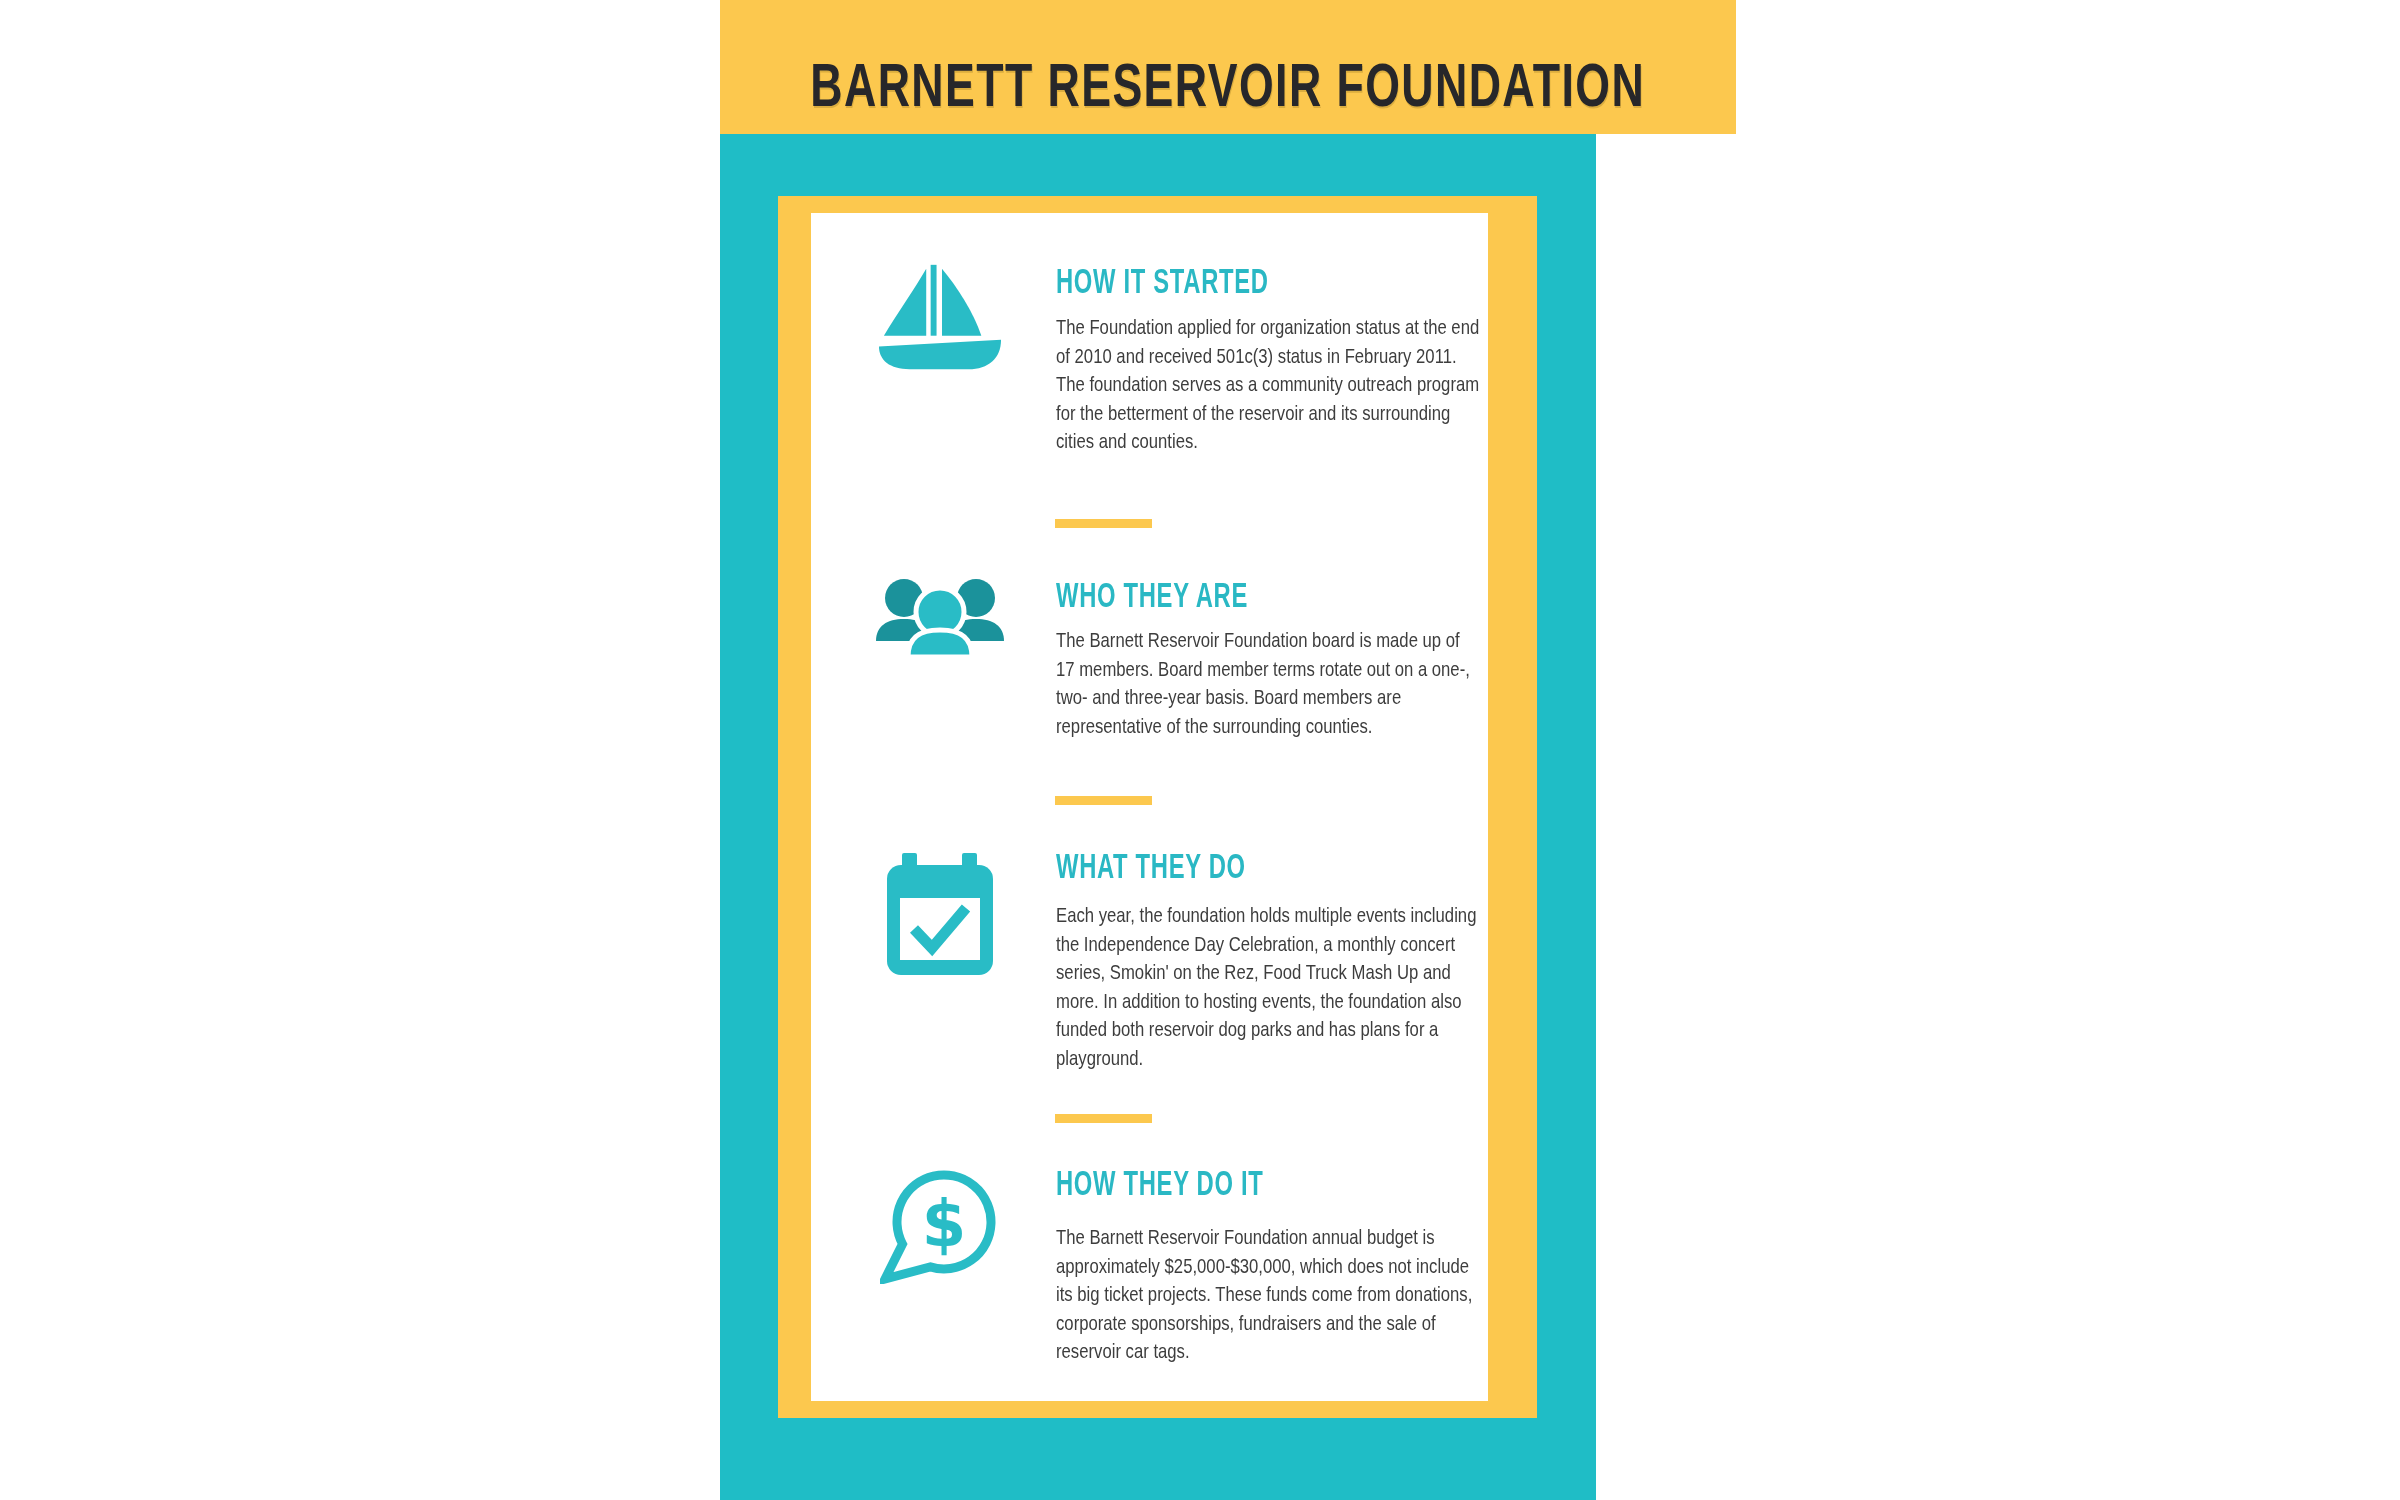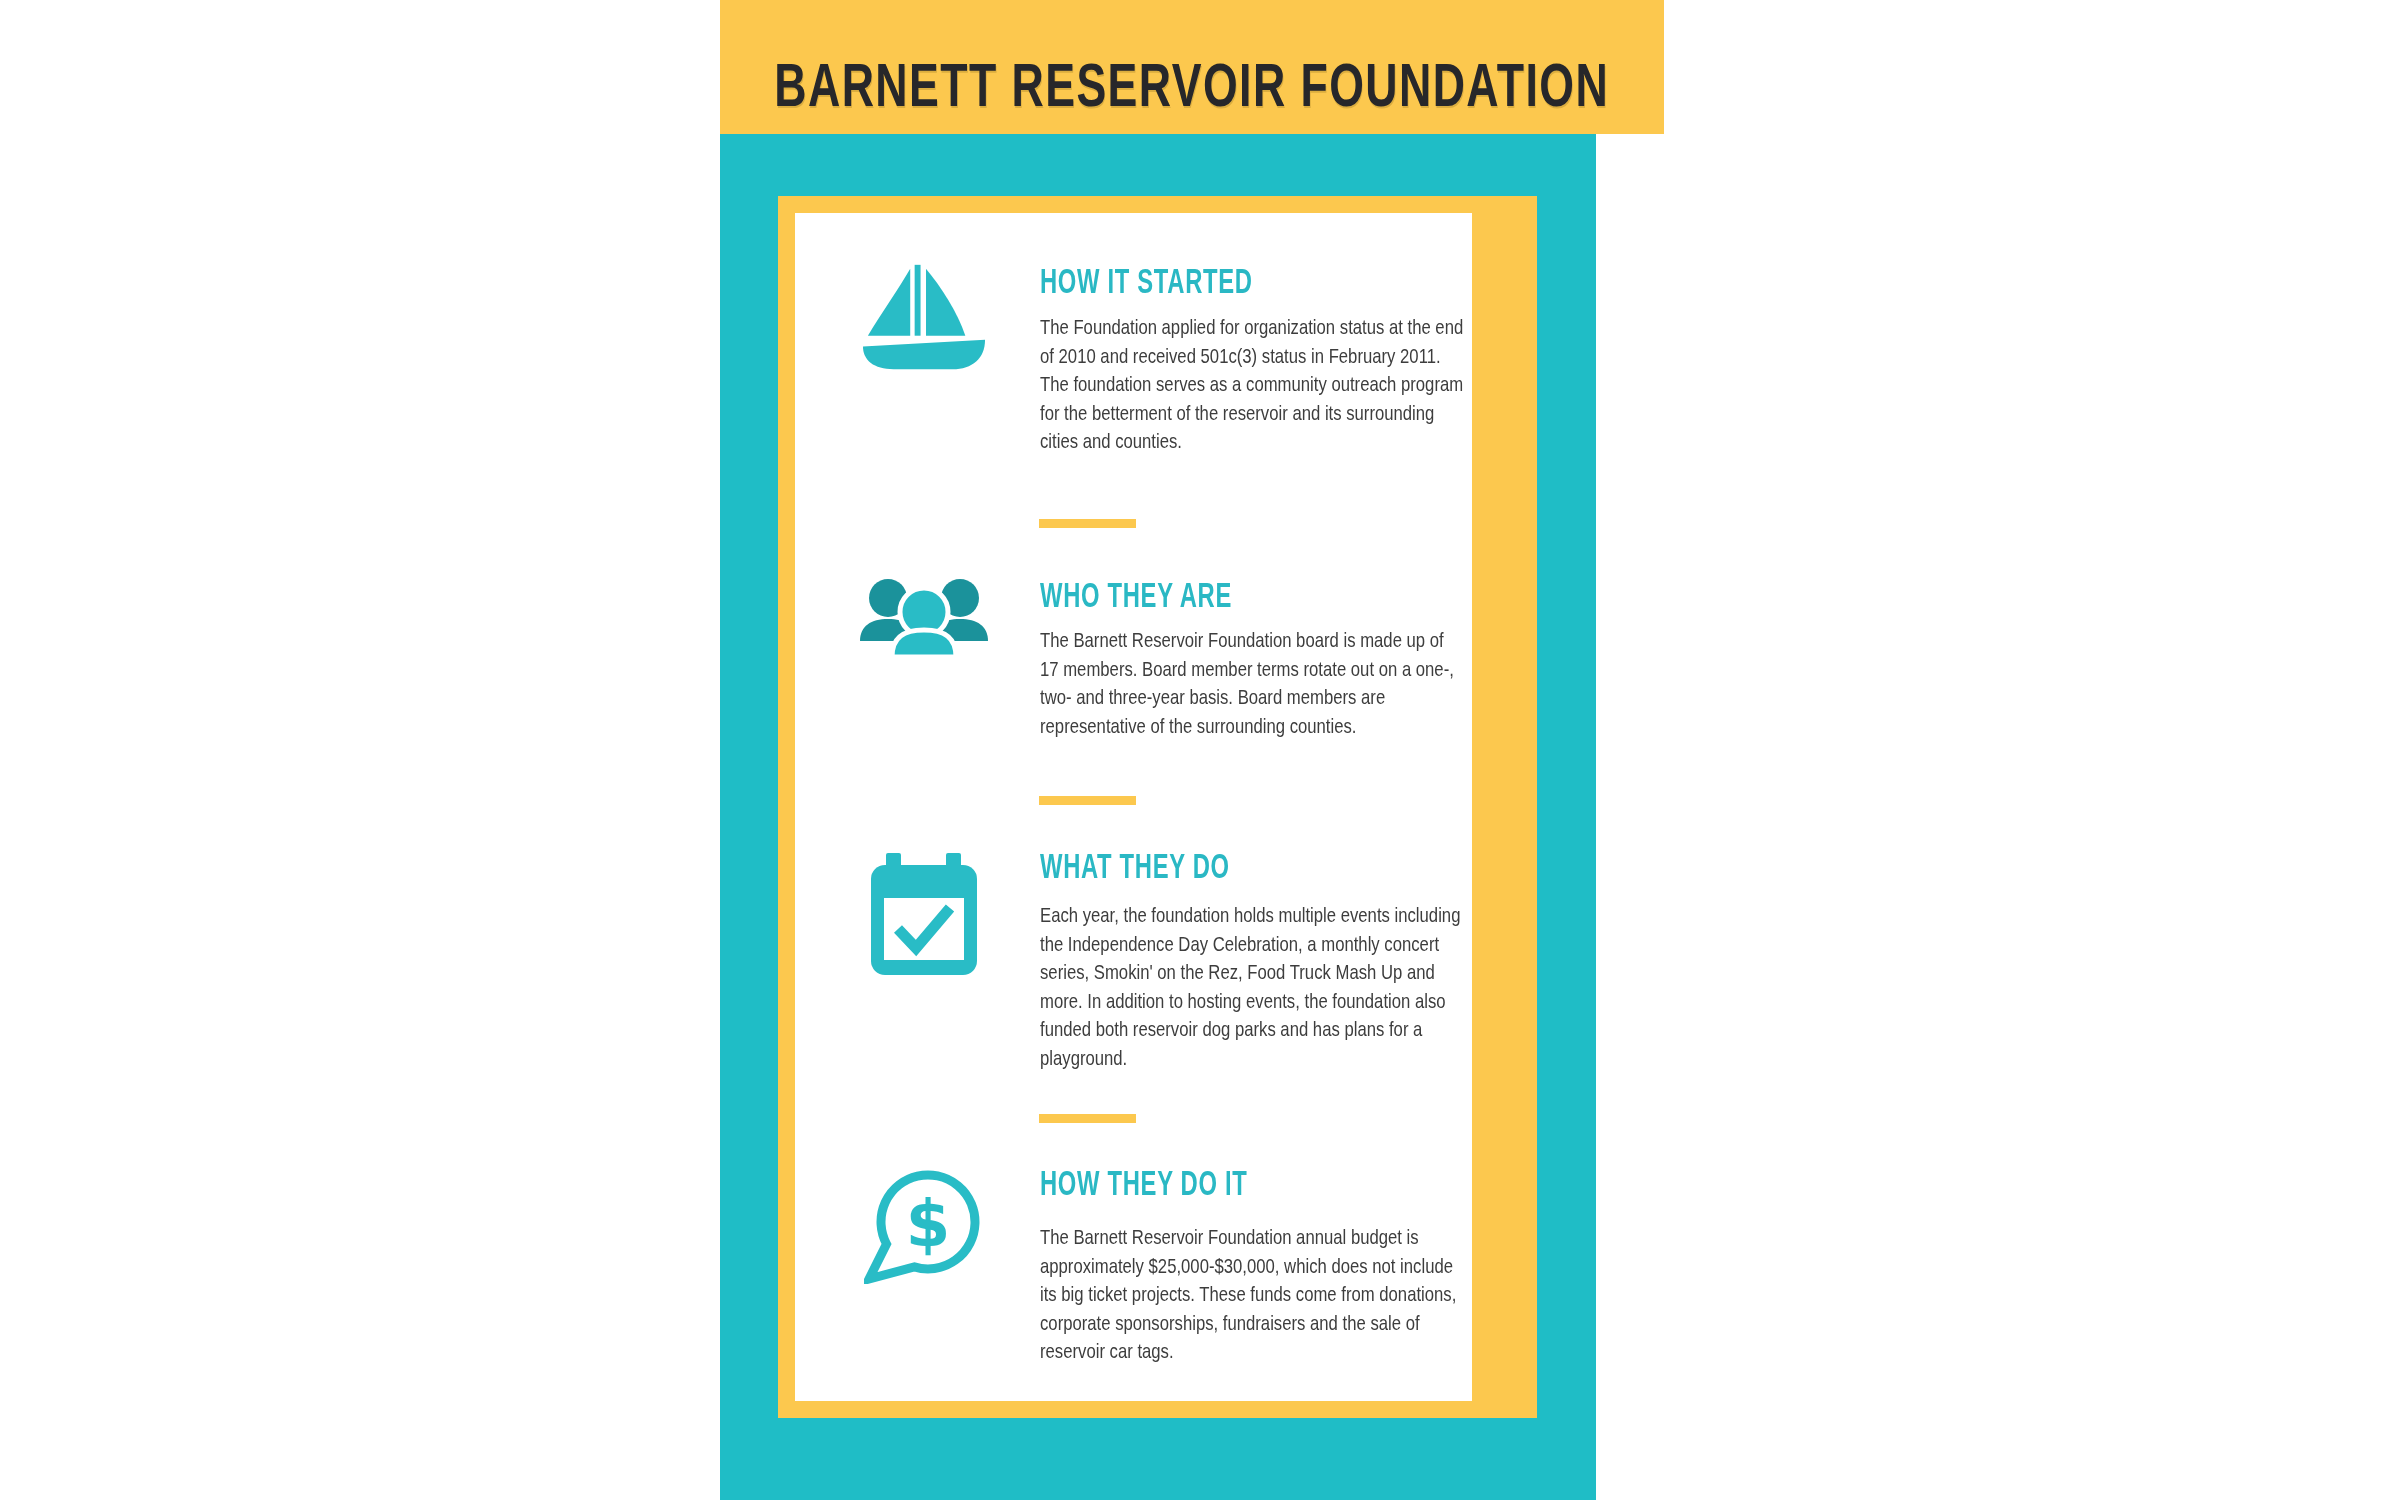--- a/index.html
+++ b/index.html
@@ -5,35 +5,35 @@
   html,body{margin:0;padding:0;background:#ffffff;}
   #canvas{
     position:relative;width:2400px;height:1500px;overflow:hidden;
     font-family:"Liberation Sans", sans-serif;background:#ffffff;
   }
   .teal-col{
     position:absolute;left:720px;top:0;width:876px;height:1500px;
     background:#1fbdc6;
   }
   .header-band{
-    position:absolute;left:720px;top:0;width:944px;height:134px;
+    position:absolute;left:720px;top:0;width:1016px;height:134px;
     background:#fcc84e;display:flex;align-items:center;justify-content:center;
   }
   .page-title{
     font-size:62px;font-weight:800;color:#27272a;white-space:nowrap;
     letter-spacing:2px;transform:scaleX(0.72);transform-origin:center;
     position:relative;top:17px;
     text-shadow:1px 2px 0 rgba(120,90,20,0.25);
   }
   .card{
     position:absolute;left:778px;top:196px;width:759px;height:1222px;
     background:#fcc84e;
   }
   .card-inner{
-    position:absolute;left:17px;top:17px;width:677px;height:1188px;
+    position:absolute;left:33px;top:17px;width:677px;height:1188px;
     background:#ffffff;
   }
   .icon-col{
     position:absolute;left:63px;width:132px;
     display:flex;justify-content:center;align-items:flex-start;
   }
   .sec-heading{
     position:absolute;left:245px;font-size:35px;font-weight:800;
     color:#2ab8c4;letter-spacing:1px;white-space:nowrap;line-height:1;
     transform:scaleX(0.68);transform-origin:left top;

